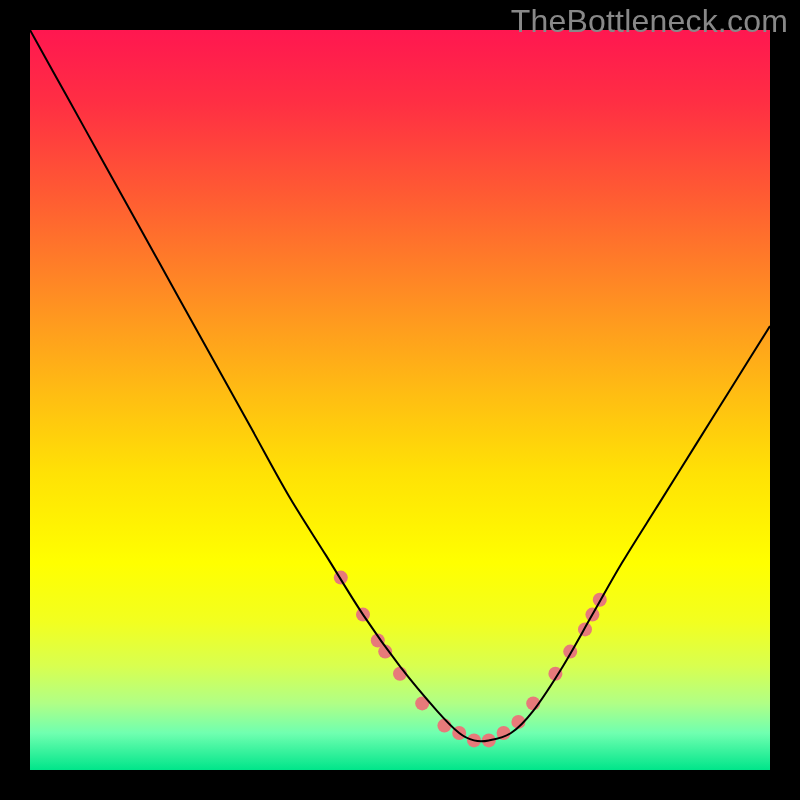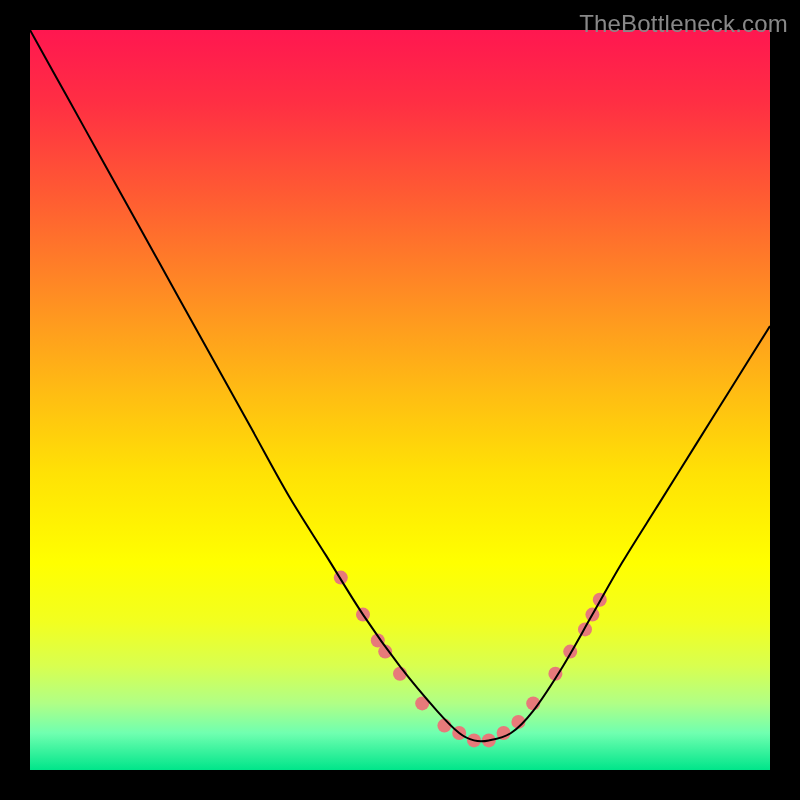--- a/index.html
+++ b/index.html
@@ -6,24 +6,24 @@
   body {
     width: 800px;
     height: 800px;
     background: #000;
     position: relative;
     font-family: Arial, sans-serif;
     overflow: hidden;
   }
   .watermark {
     position: absolute;
-    top: 10px;
+    top: 3px;
     right: 12px;
     color: #888;
-    font-size: 24px;
+    font-size: 32px;
     font-weight: 500;
     z-index: 10;
     letter-spacing: 0.2px;
   }
   .plot-area {
     position: absolute;
     left: 30px;
     top: 30px;
     width: 740px;
     height: 740px;

